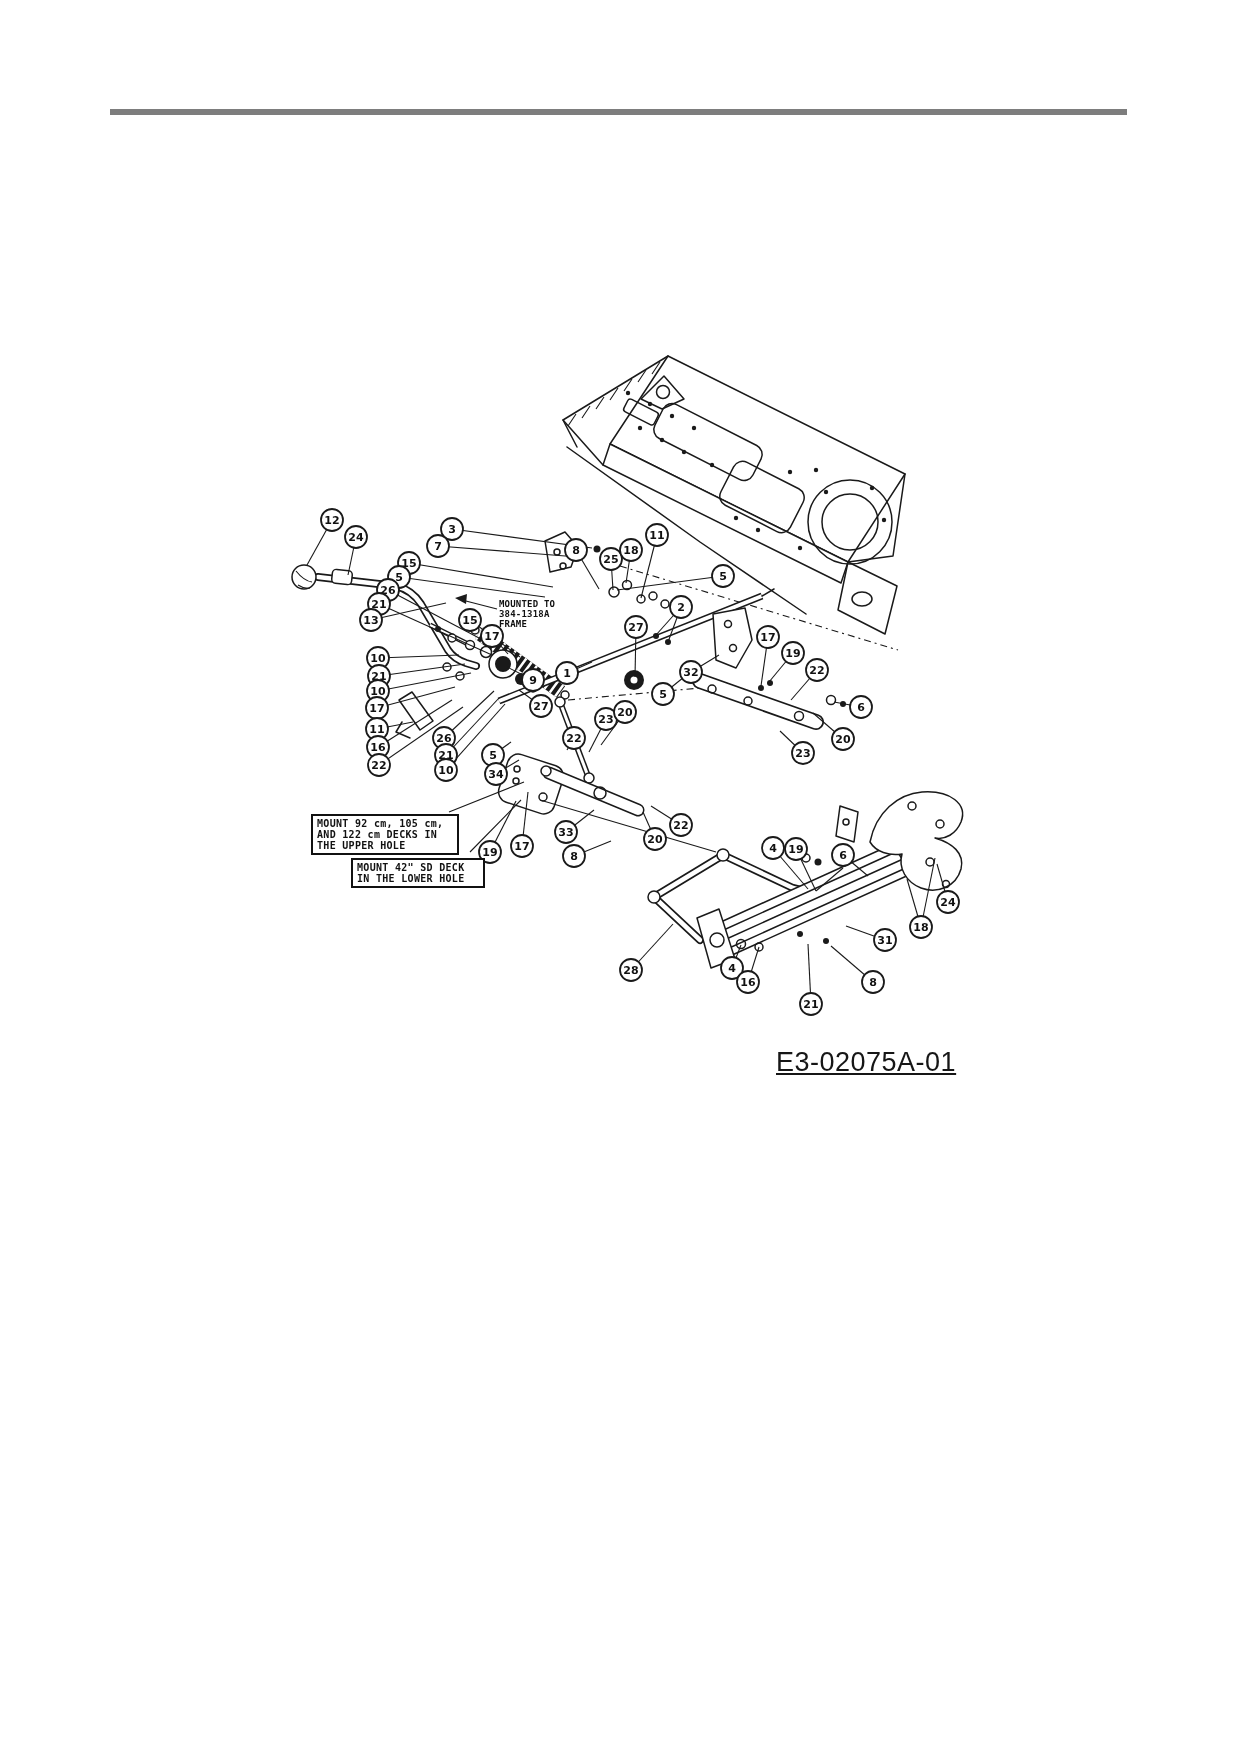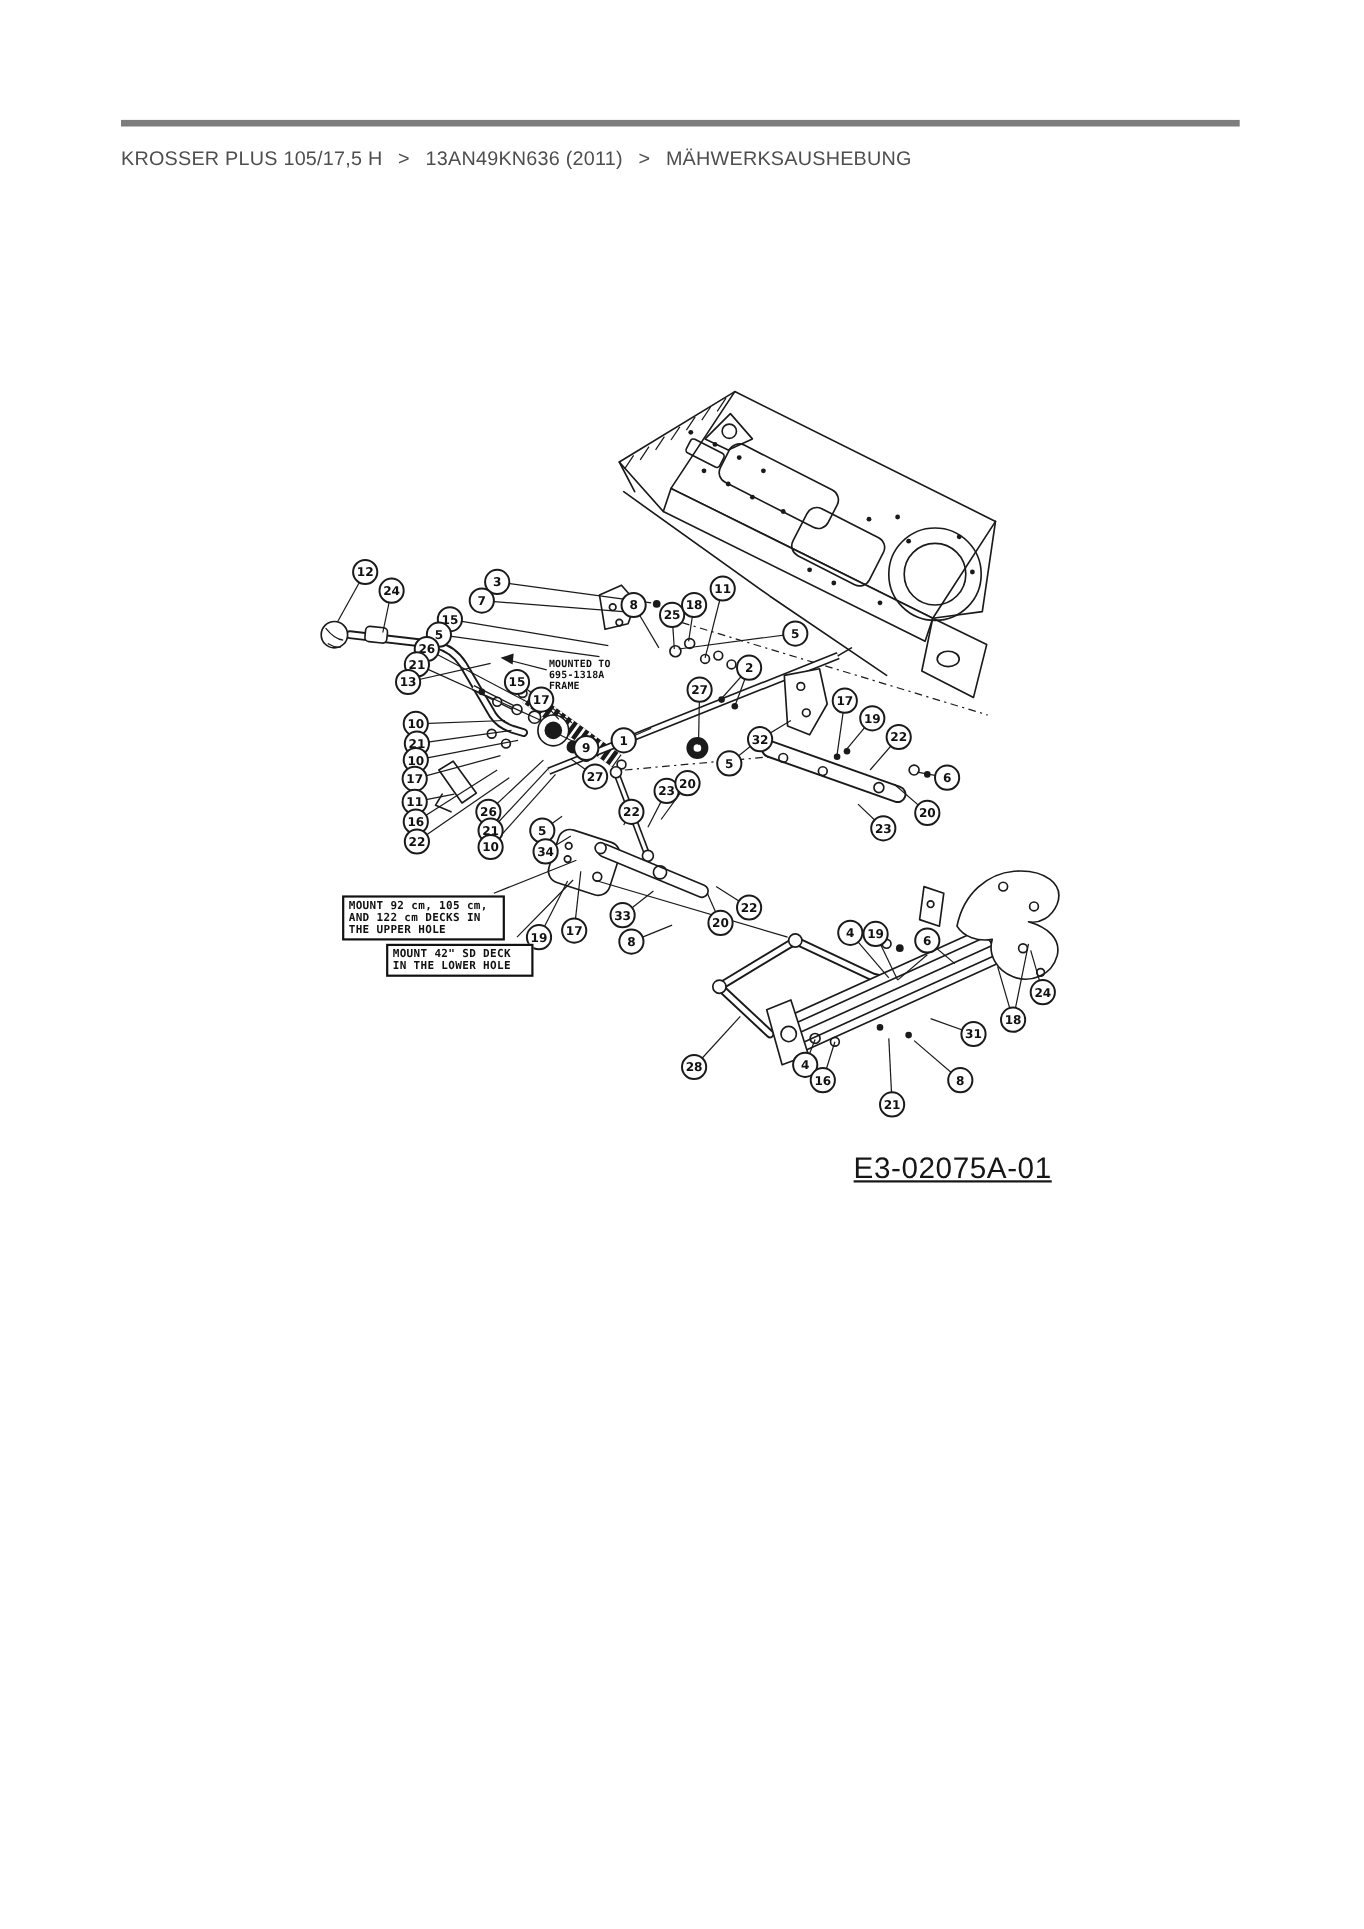--- a/index.html
+++ b/index.html
@@ -31,27 +31,20 @@
   .part-code{position:absolute;left:776px;top:1047px;font-size:27px;color:#161616;
              letter-spacing:0.5px;font-family:"Liberation Sans",sans-serif;text-decoration:underline;}
 </style>
 </head>
 <body>
 
 <div class="page">
 
   <div class="top-rule"></div>
 
-  <div class="breadcrumb">
-    <span class="crumb">KROSSER PLUS 105/17,5 H</span>
-    <span class="sep">&gt;</span>
-    <span class="crumb">13AN49KN636 (2011)</span>
-    <span class="sep">&gt;</span>
-    <span class="crumb">MÄHWERKSAUSHEBUNG</span>
-  </div>
 
   <svg id="diagram-svg" class="diagram" width="1240" height="1754" viewBox="0 0 1240 1754" xmlns="http://www.w3.org/2000/svg">
 
     <g>
       <path class="face" d="M668,356 L905,474 L848,562 L610,444 Z"></path>
       <path class="ink" d="M668,356 L563,420 L577,447"></path>
       <path class="face" d="M610,444 L848,562 L841,583 L603,465 Z"></path>
       <path class="ink" d="M563,420 L603,465"></path>
       <path class="ink" d="M567,447 L700,542 L806,614"></path>
       <path class="ink" d="M905,474 L893,556 L848,562"></path>
@@ -536,21 +529,21 @@
           <text x="873" y="986" class="balloon-num">8</text>
         </g>
         <g>
           <circle cx="811" cy="1004" r="11" class="balloon"></circle>
           <text x="811" y="1008" class="balloon-num">21</text>
         </g>
       </g>
   </svg>
 
   <div class="mounted-note">MOUNTED TO
-695-1318A
+384-1318A
 FRAME</div>
 
   <div class="note-box note-box1">MOUNT 92 cm, 105 cm,
 AND 122 cm DECKS IN
 THE UPPER HOLE</div>
 
   <div class="note-box note-box2">MOUNT 42" SD DECK
 IN THE LOWER HOLE</div>
 
   <div class="part-code">E3-02075A-01</div>

